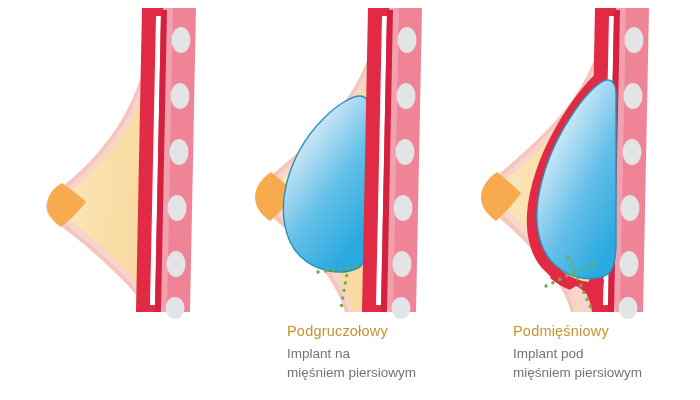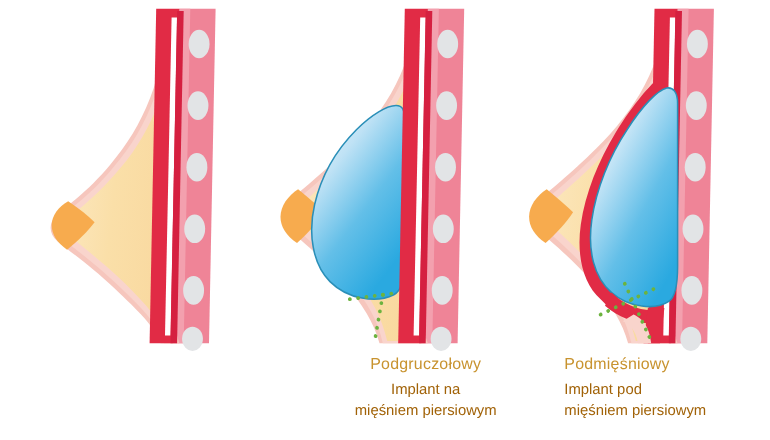--- a/index.html
+++ b/index.html
@@ -28,25 +28,25 @@
   .caption-title {
     font-size: 14.5px;
     color: #c8932f;
     letter-spacing: 0.2px;
     margin: 0 0 4px 0;
     line-height: 1.25;
     white-space: nowrap;
   }
   .caption-line {
     font-size: 13.5px;
-    color: #a16207;
+    color: #737373;
     line-height: 1.42;
     white-space: nowrap;
   }
-  #caption-1 { left: 287px; top: 322px; text-align: center; }
+  #caption-1 { left: 287px; top: 322px; }
   #caption-2 { left: 513px; top: 322px; }
 </style>
 </head>
 <body>
 
 <div id="diagram-root">
 
   <svg width="700" height="400" viewBox="0 0 700 400" xmlns="http://www.w3.org/2000/svg">
     <defs>
       <linearGradient id="implantGrad2" x1="0.15" y1="0.02" x2="0.72" y2="0.92">

